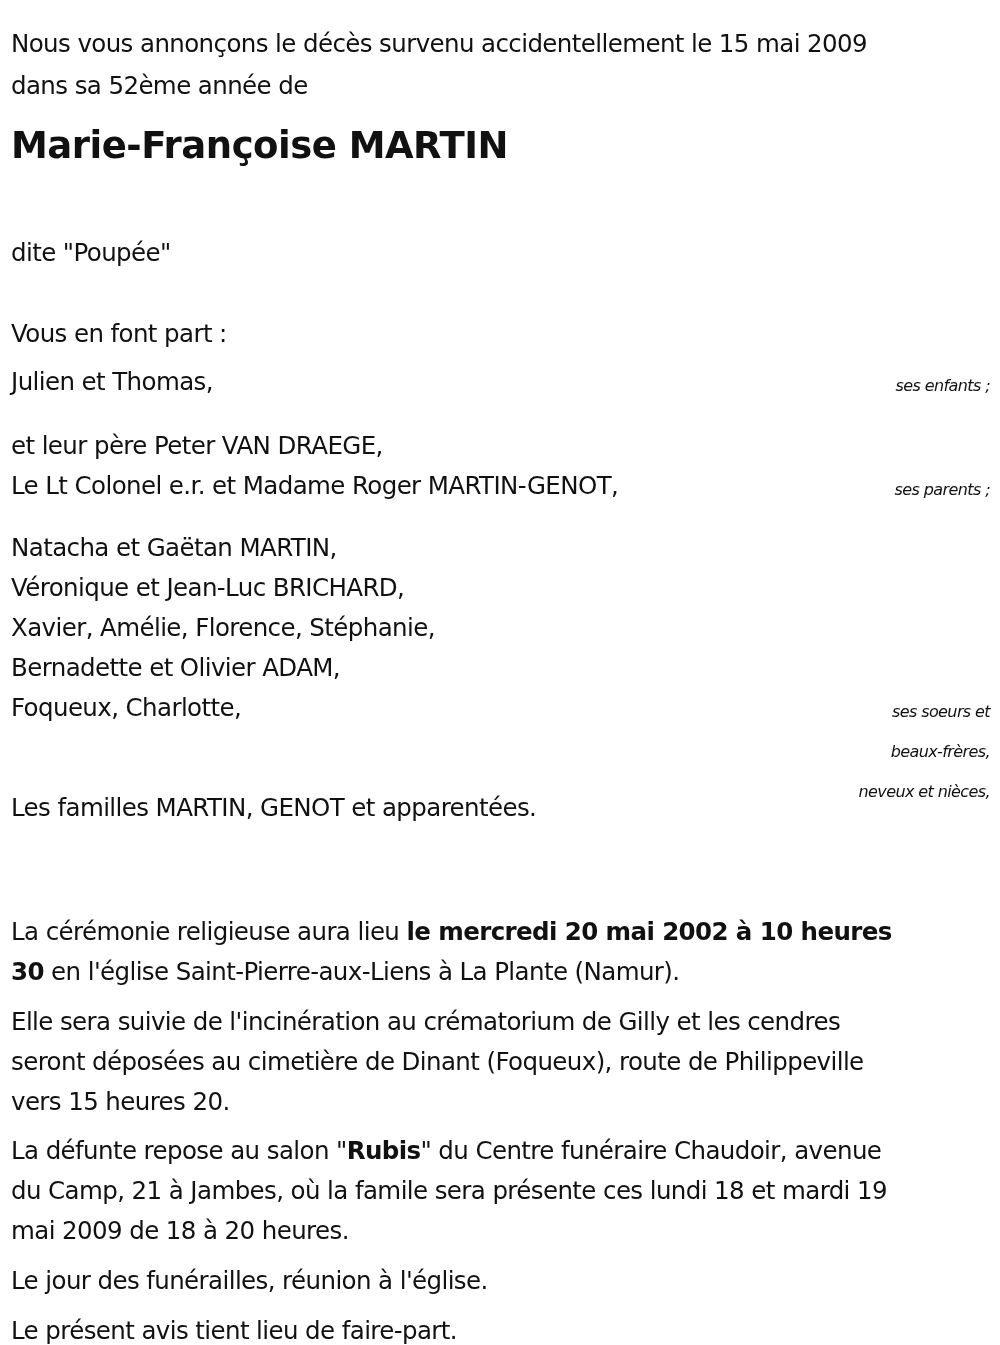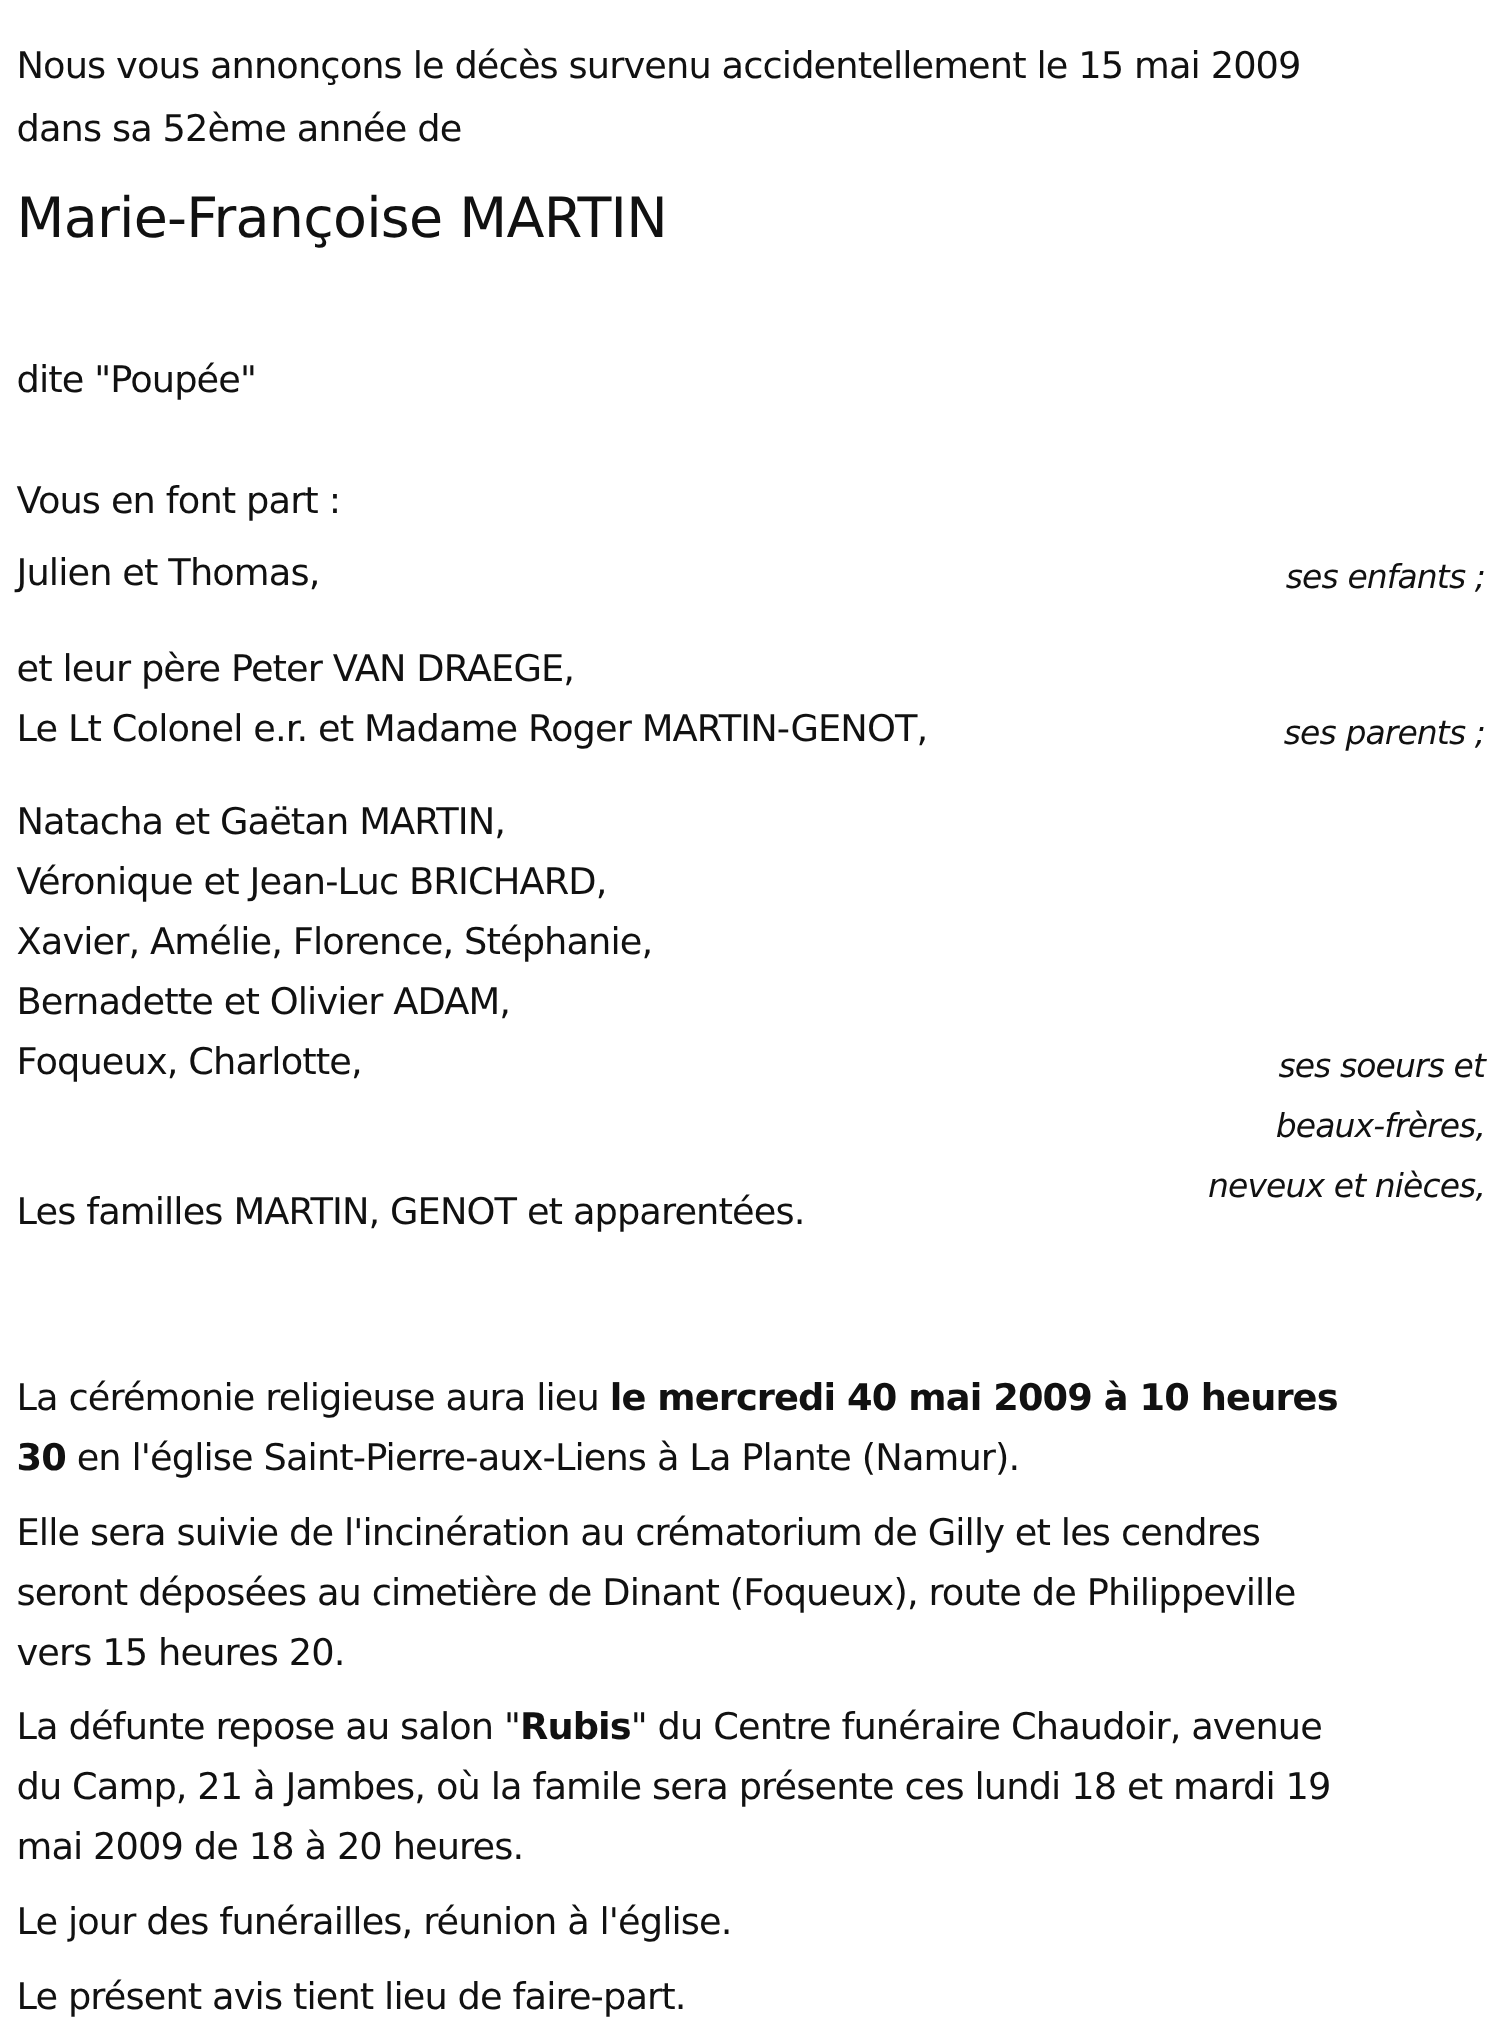--- a/index.html
+++ b/index.html
@@ -1,20 +1,20 @@
 <!DOCTYPE html>
 <html><head>
 <meta charset="utf-8">
 <style>
   html, body { margin:0; padding:0; background:#ffffff; }
   body { width:1000px; height:1345px; position:relative; overflow:hidden;
          font-family:"DejaVu Sans", sans-serif; color:#111; }
   .ln { position:absolute; left:11px; font-size:24.5px; line-height:40px; white-space:nowrap; letter-spacing:-0.6px;margin-top:20px; }
-  .rt { position:absolute; right:10px; font-size:22px; line-height:40px; font-style:italic; white-space:nowrap; text-align:right; letter-spacing:-0.6px; }
-  .name { position:absolute; left:11px; top:122px; font-size:37px; font-weight:normal; line-height:48px; letter-spacing:-0.5px; }
+  .rt { position:absolute; right:10px; font-size:16px; line-height:40px; font-style:italic; white-space:nowrap; text-align:right; letter-spacing:-0.6px; }
+  .name { position:absolute; left:11px; top:122px; font-size:37px; font-weight:bold; line-height:48px; letter-spacing:-0.5px; }
   b { font-weight:bold; }
 </style>
 </head>
 <body>
 
 <div>
   <div class="ln" style="top:4px">Nous vous annonçons le décès survenu accidentellement le 15 mai 2009</div>
   <div class="ln" style="top:46px">dans sa 52ème année de</div>
 
   <div class="name">Marie-Françoise MARTIN</div>
@@ -32,21 +32,21 @@
   <div class="ln" style="top:548px">Véronique et Jean-Luc BRICHARD,</div>
   <div class="ln" style="top:588px">Xavier, Amélie, Florence, Stéphanie,</div>
   <div class="ln" style="top:628px">Bernadette et Olivier ADAM,</div>
   <div class="ln" style="top:668px">Foqueux, Charlotte,</div>
   <div class="rt" style="top:692px">ses soeurs et</div>
   <div class="rt" style="top:732px">beaux-frères,</div>
   <div class="rt" style="top:772px">neveux et nièces,</div>
 
   <div class="ln" style="top:768px">Les familles MARTIN, GENOT et apparentées.</div>
 
-  <div class="ln" style="top:892px"><span>La cérémonie religieuse aura lieu </span><b>le mercredi 40 mai 2009 à 10 heures</b></div>
+  <div class="ln" style="top:892px"><span>La cérémonie religieuse aura lieu </span><b>le mercredi 20 mai 2002 à 10 heures</b></div>
   <div class="ln" style="top:932px"><b>30</b><span> en l'église Saint-Pierre-aux-Liens à La Plante (Namur).</span></div>
 
   <div class="ln" style="top:982px">Elle sera suivie de l'incinération au crématorium de Gilly et les cendres</div>
   <div class="ln" style="top:1022px">seront déposées au cimetière de Dinant (Foqueux), route de Philippeville</div>
   <div class="ln" style="top:1062px">vers 15 heures 20.</div>
 
   <div class="ln" style="top:1111px"><span>La défunte repose au salon "</span><b>Rubis</b><span>" du Centre funéraire Chaudoir, avenue</span></div>
   <div class="ln" style="top:1151px">du Camp, 21 à Jambes, où la famile sera présente ces lundi 18 et mardi 19</div>
   <div class="ln" style="top:1191px">mai 2009 de 18 à 20 heures.</div>
 

